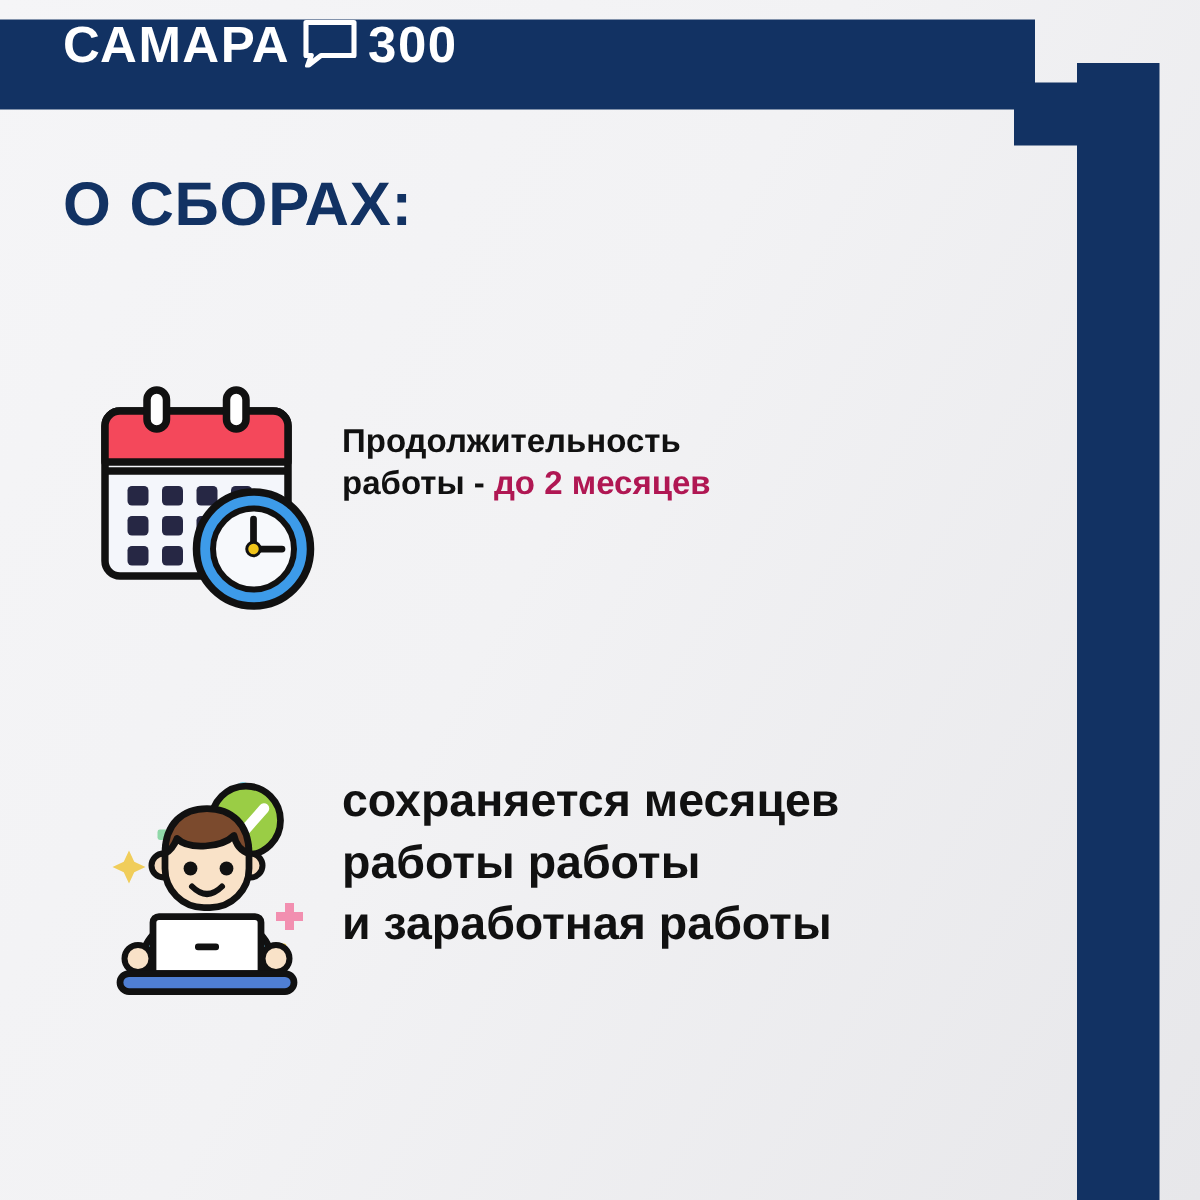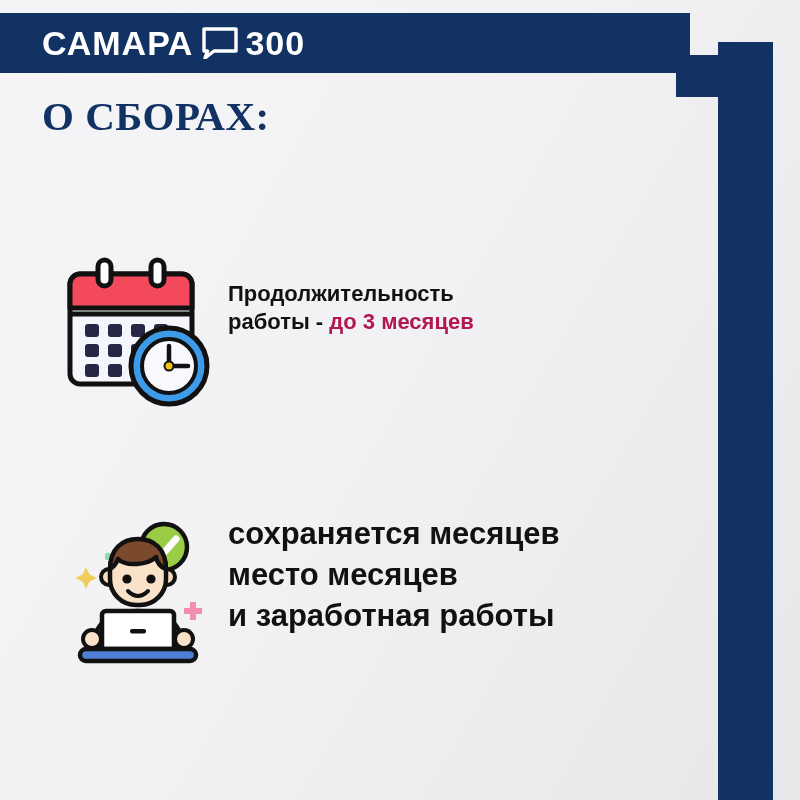--- a/index.html
+++ b/index.html
@@ -50,21 +50,21 @@
   }
 
   
   #logo {
     position: absolute;
     left: 0;
     top: 13px;
     width: 690px;
     height: 60px;
     display: flex;
-    align-items: center;
+    align-items: flex-start;
     padding-left: 42px;
     box-sizing: border-box;
   }
   .logo-word {
     color: #ffffff;
     font-size: 34px;
     font-weight: bold;
     letter-spacing: 1px;
     line-height: 1;
     font-family: "Liberation Sans", sans-serif;
@@ -74,27 +74,26 @@
     height: 32px;
     margin: 0 7px 0 9px;
     position: relative;
     flex: none;
   }
 
   
   #title {
     position: absolute;
     left: 42px;
-    top: 94px;
+    top: 114px;
     color: #123263;
     font-size: 41px;
     font-weight: bold;
     letter-spacing: 0.5px;
     line-height: 1.1;
-    font-family: Liberation Serif, serif;
   }
 
   
   .row {
     position: absolute;
     display: flex;
     align-items: flex-start;
   }
   #row-duration { left: 58px; top: 252px; }
   #row-workplace { left: 58px; top: 505px; }
@@ -166,21 +165,21 @@
 
         <circle cx="111" cy="114" r="38" fill="#3d9be9" stroke="#111111" stroke-width="5"></circle>
         <circle cx="111" cy="114" r="27" fill="#f7f9fc" stroke="#111111" stroke-width="4"></circle>
         <line x1="111" y1="114" x2="111" y2="94" stroke="#111111" stroke-width="4.5" stroke-linecap="round"></line>
         <line x1="111" y1="114" x2="130" y2="114" stroke="#111111" stroke-width="4.5" stroke-linecap="round"></line>
         <circle cx="111" cy="114" r="4.5" fill="#f0c419" stroke="#111111" stroke-width="2"></circle>
       </svg>
     </div>
     <div class="row-text">
       <div>Продолжительность</div>
-      <div><span>работы - </span><span class="accent">до 3 месяцев</span></div>
+      <div><span>работы - </span><span class="accent">до 2 месяцев</span></div>
     </div>
   </div>
 
   <div id="row-workplace" class="row">
     <div class="row-icon">
       <svg width="160" height="160" viewBox="0 0 160 160" xmlns="http://www.w3.org/2000/svg">
 
         <g>
           <path d="M28 62 l3.5 7.5 L39 73 l-7.5 3.5 L28 84 l-3.5 -7.5 L17 73 l7.5 -3.5 Z" fill="#f0cd5a"></path>
           <rect x="47" y="48" width="7" height="7" rx="1.6" fill="#8fd8a8"></rect>
@@ -212,18 +211,18 @@
         <circle cx="126" cy="134" r="9" fill="#f9e2c8" stroke="#111111" stroke-width="4"></circle>
 
         <path d="M48 106 h64 a4 4 0 0 1 4 4 v34 H44 v-34 a4 4 0 0 1 4 -4 Z" fill="#ffffff" stroke="#111111" stroke-width="4.5" stroke-linejoin="round"></path>
         <rect x="72" y="124" width="16" height="4.5" rx="2" fill="#111111"></rect>
 
         <rect x="22" y="144" width="116" height="12" rx="6" fill="#4f7fd4" stroke="#111111" stroke-width="4.5"></rect>
       </svg>
     </div>
     <div class="row-text">
       <div>сохраняется месяцев</div>
-      <div>место месяцев</div>
+      <div>работы работы</div>
       <div>и заработная работы</div>
     </div>
   </div>
 
 </div>
 
 </body></html>

